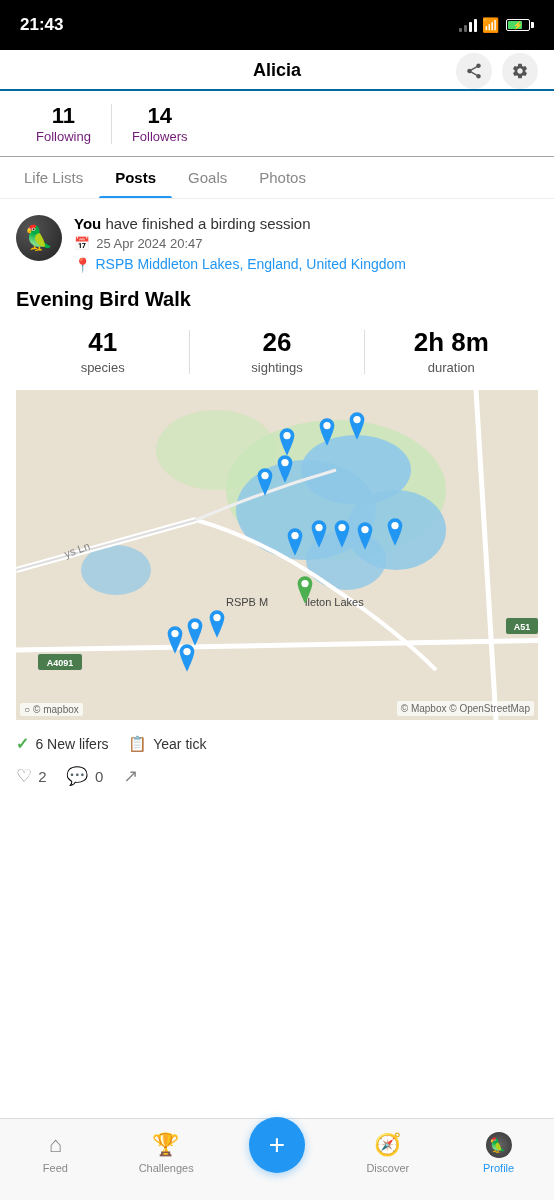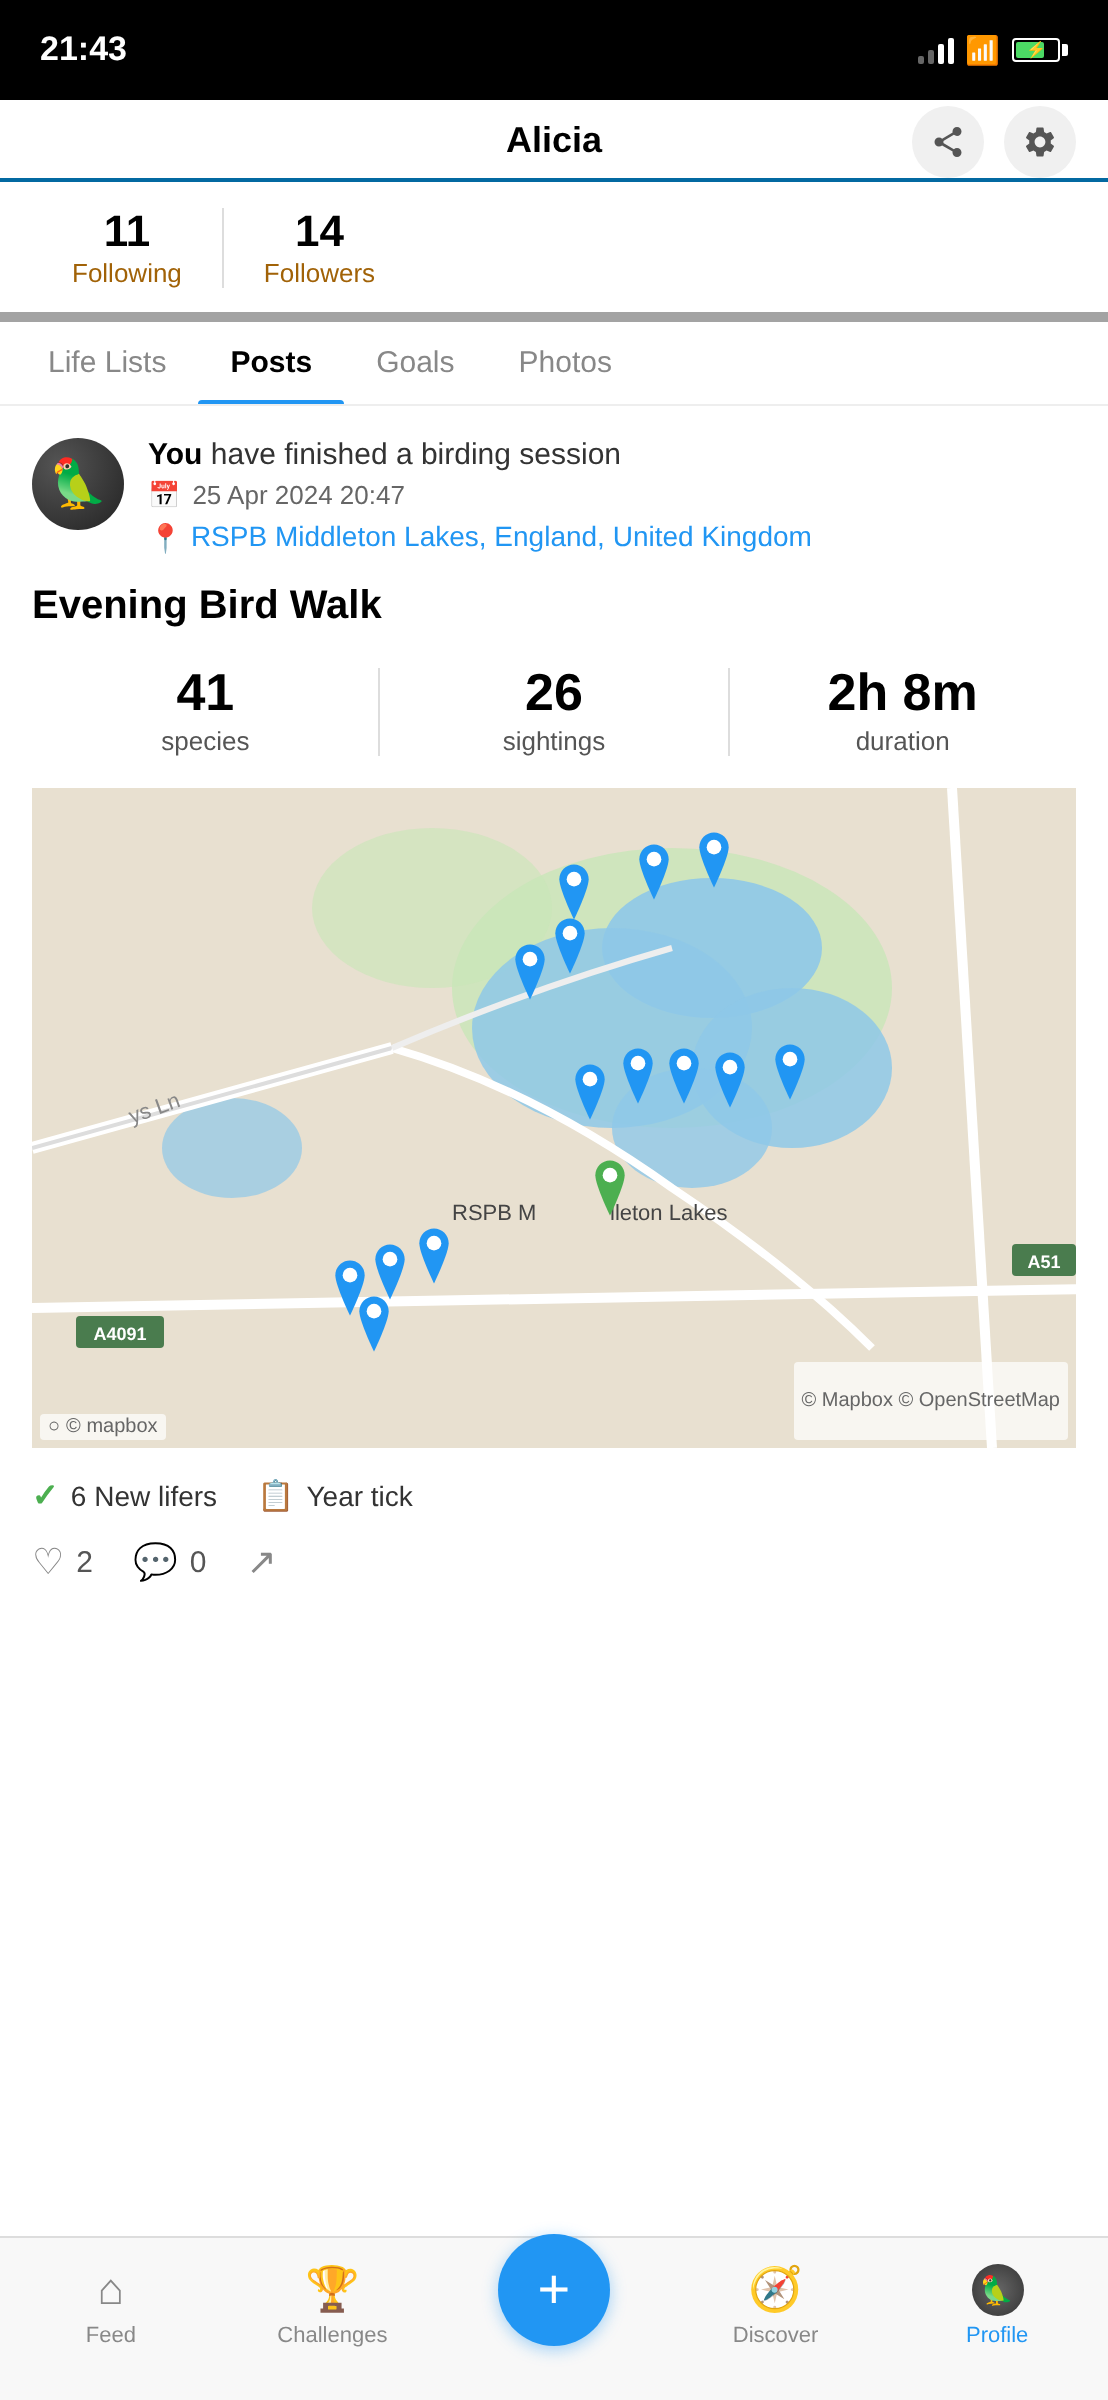--- a/index.html
+++ b/index.html
@@ -118,36 +118,36 @@
       width: 18px;
       height: 18px;
       fill: #555;
     }
 
     
     .profile-stats {
       display: flex;
       align-items: flex-end;
       padding: 12px 16px;
-      border-bottom: 5px solid #a3a3a3;
+      border-bottom: 1px solid #a3a3a3;
     }
     .stat-item {
       display: flex;
       flex-direction: column;
       align-items: center;
       padding: 0 20px;
     }
     .stat-number {
       font-size: 22px;
       font-weight: 700;
       color: #000;
     }
     .stat-label {
       font-size: 13px;
-      color: #a16207;
+      color: #701a75;
     }
     .stat-divider {
       width: 1px;
       height: 40px;
       background: #ddd;
     }
     .edit-profile-btn {
       margin-left: auto;
       border: 1.5px solid #2196F3;
       border-radius: 8px;
@@ -309,21 +309,21 @@
       width: 22px;
       height: 28px;
     }
     .mapbox-attr {
       position: absolute;
       bottom: 4px;
       right: 4px;
       font-size: 10px;
       color: #666;
       background: rgba(255,255,255,0.7);
-      padding: 14px 4px;
+      padding: 2px 4px;
       border-radius: 2px;
     }
     .mapbox-logo {
       position: absolute;
       bottom: 4px;
       left: 4px;
       font-size: 10px;
       color: #666;
       background: rgba(255,255,255,0.7);
       padding: 1px 4px;

